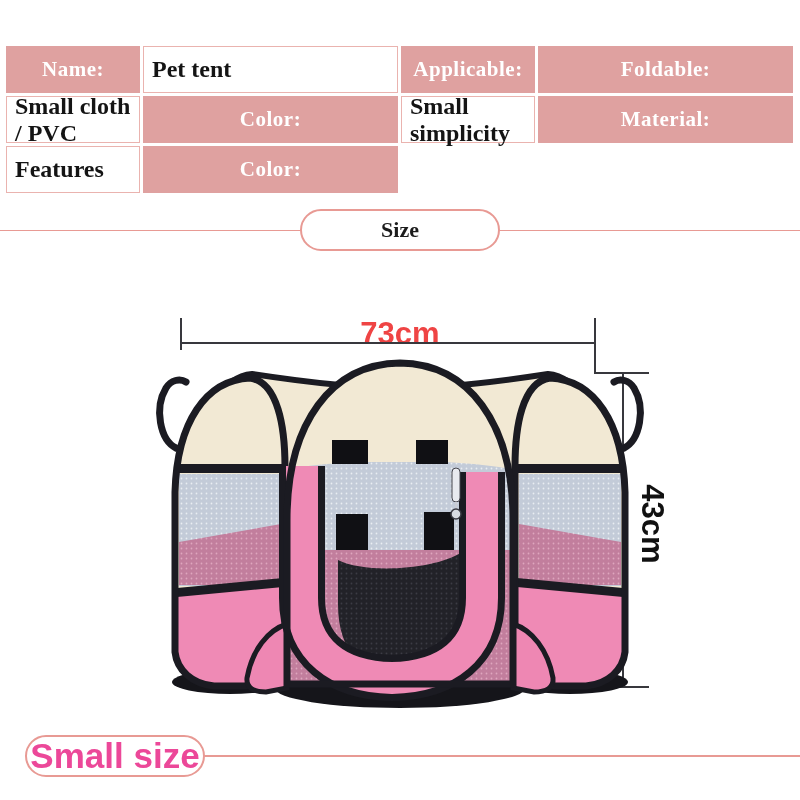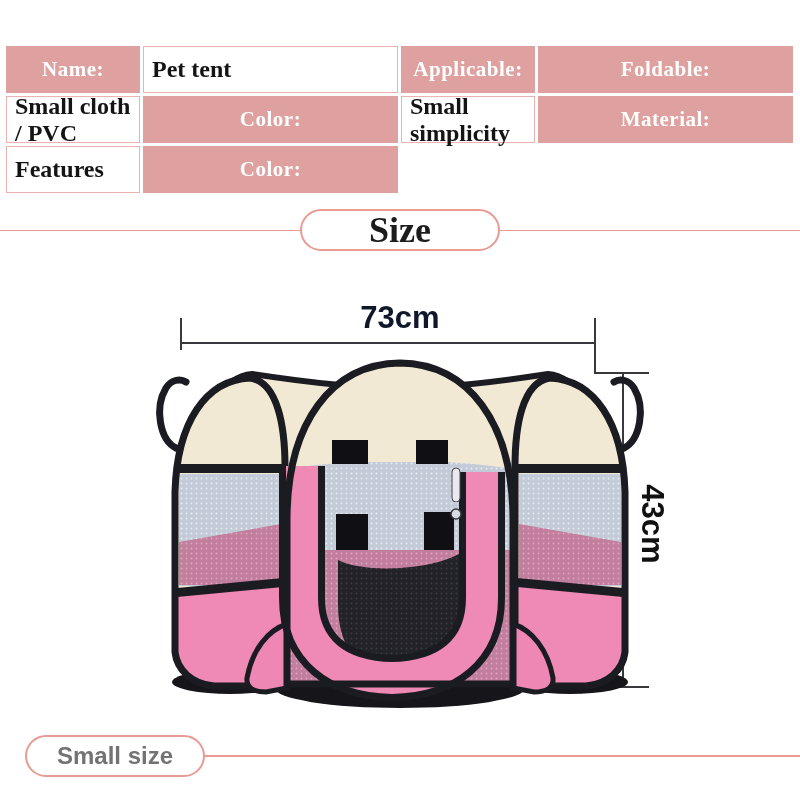--- a/index.html
+++ b/index.html
@@ -13,34 +13,34 @@
   .spec-label{background:#dfa1a0;color:#ffffff;display:flex;align-items:center;
     justify-content:center;font-weight:bold;font-size:21px;letter-spacing:.5px;}
   .spec-value{background:#ffffff;border:1px solid #eab3af;display:flex;
     align-items:center;padding-left:8px;font-weight:bold;font-size:24px;color:#141414;}
 
   
   .divider-line{position:absolute;left:0;top:230px;width:800px;height:1px;background:#e89a94;}
   .pill{position:absolute;background:#ffffff;border:2px solid #e89a94;border-radius:22px;
     display:flex;align-items:center;justify-content:center;box-sizing:border-box;}
   .size-pill{left:300px;top:209px;width:200px;height:42px;}
-  .size-pill span{font-weight:bold;font-size:36px;color:#1c1c1c;}
+  .size-pill span{font-weight:bold;font-size:22px;color:#1c1c1c;}
 
   
   .dim{position:absolute;background:#38383d;}
-  .dim-width-label{position:absolute;left:320px;top:300px;width:160px;text-align:center;
-    font-family:"Liberation Sans", sans-serif;font-weight:bold;font-size:31px;color:#0f172a;}
+  .dim-width-label{position:absolute;left:320px;top:316px;width:160px;text-align:center;
+    font-family:"Liberation Sans", sans-serif;font-weight:bold;font-size:31px;color:#ef4444;}
   .dim-height-label{position:absolute;left:591px;top:505px;width:120px;height:38px;
     text-align:center;transform:rotate(90deg);
     font-family:"Liberation Sans", sans-serif;font-weight:bold;font-size:31px;color:#111;}
 
   
   .small-size-pill{left:25px;top:735px;width:180px;height:42px;}
   .small-size-pill span{font-family:"Liberation Sans", sans-serif;font-weight:bold;
-    font-size:24px;color:#737373;}
+    font-size:35px;color:#ec4899;}
   .footer-line{position:absolute;left:203px;top:755px;width:597px;height:2px;background:#e89a94;}
 
   .tent-svg{position:absolute;left:130px;top:352px;width:540px;height:360px;}
 </style>
 </head>
 <body>
 
 <div class="spec-table">
   <div class="spec-label">Name:</div>
   <div class="spec-value">Pet tent</div>

